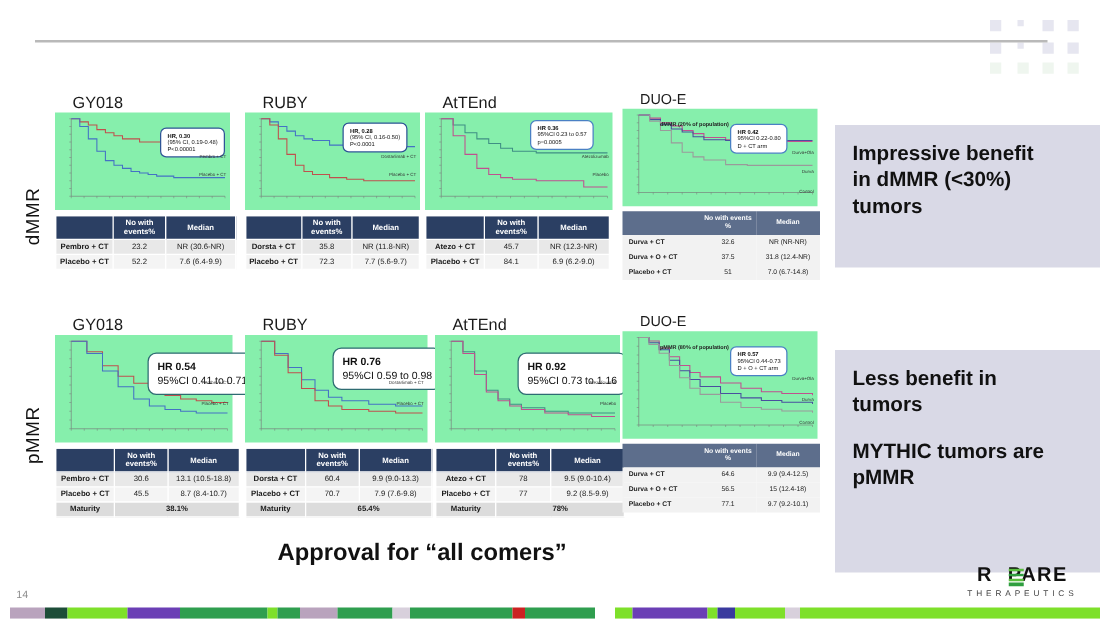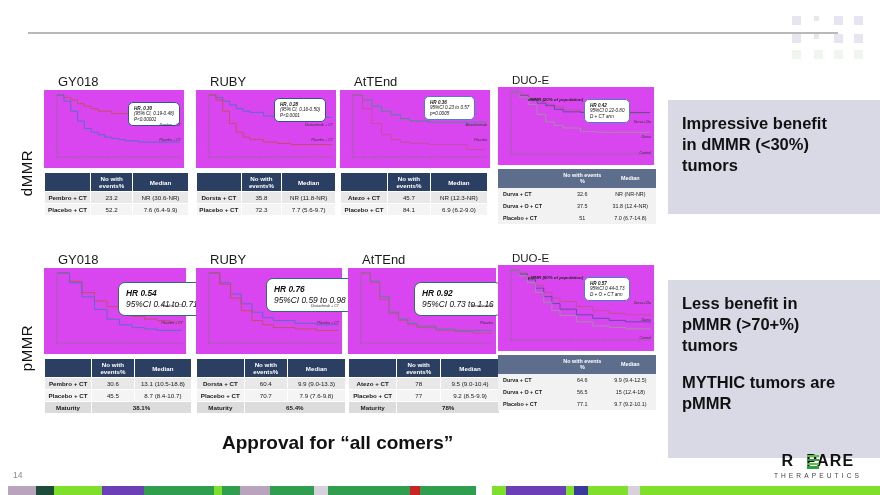--- a/index.html
+++ b/index.html
@@ -26,21 +26,21 @@
     writing-mode:vertical-rl;transform:rotate(180deg);
     letter-spacing:0.5px;
   }
   #label-dmmr{top:150px;}
   #label-pmmr{top:325px;}
   
   .panel{position:absolute;}
   .panel-title{font-size:13px;color:#1a1a1a;margin:0 0 1px 14px;}
   .panel-title.small{font-size:11.5px;}
   
-  .km{position:relative;background:#d946ef;border:0;font-style:italic;}
+  .km{position:relative;background:#86efac;border:0;}
   .km svg{display:block;}
   
   .hr-box{
     position:absolute;background:#fff;border:1.3px solid #2f5596;
     border-radius:5px;padding:3px 5px;line-height:1.18;
     font-size:4.6px;color:#111;white-space:nowrap;
   }
   .hr-box.blue{border-color:#2f5596;}
   .hr-box.teal{border:1.6px solid #2e6b72;border-radius:7px;}
   .hr-box.lightblue{border:1.3px solid #4a80c4;}
@@ -657,21 +657,20 @@
   </div>
 
 <div class="callout" id="callout-top" style="left:668px;top:100px;width:198px;height:88px;">
   <p>Impressive benefit</p>
   <p>in dMMR (&lt;30%)</p>
   <p>tumors</p>
 </div>
 
 <div class="callout" id="callout-bottom" style="left:668px;top:280px;width:198px;height:152px;">
   <p>Less benefit in</p>
-  <p>pMMR (&gt;70+%)</p>
   <p>tumors</p>
   <p class="gap">MYTHIC tumors are</p>
   <p>pMMR</p>
 </div>
 
 <div id="approval">Approval for “all comers”</div>
 
 <div id="page-num">14</div>
 <div id="footnotes">
 </div>

